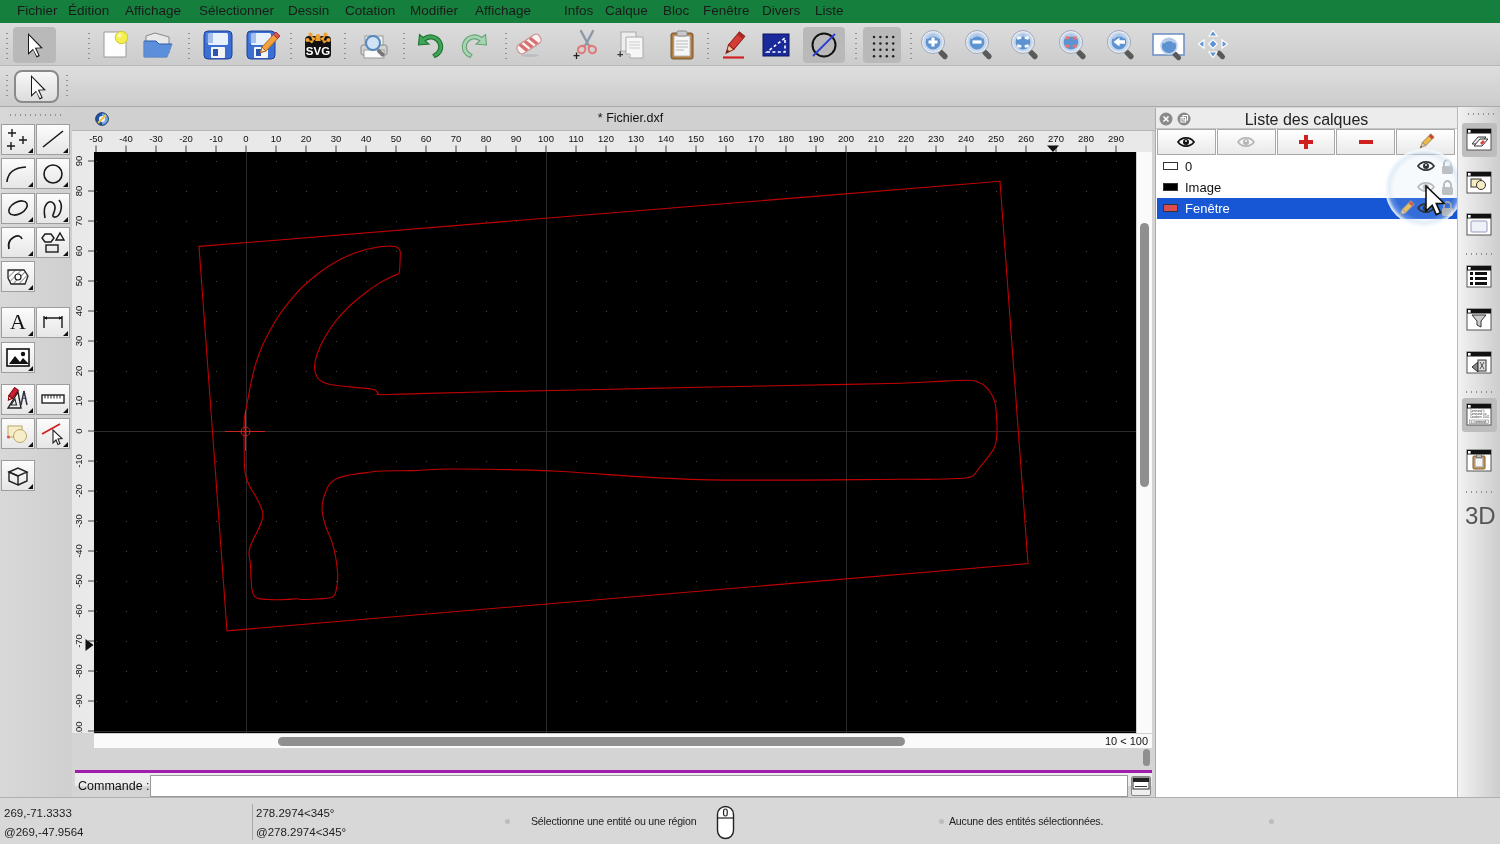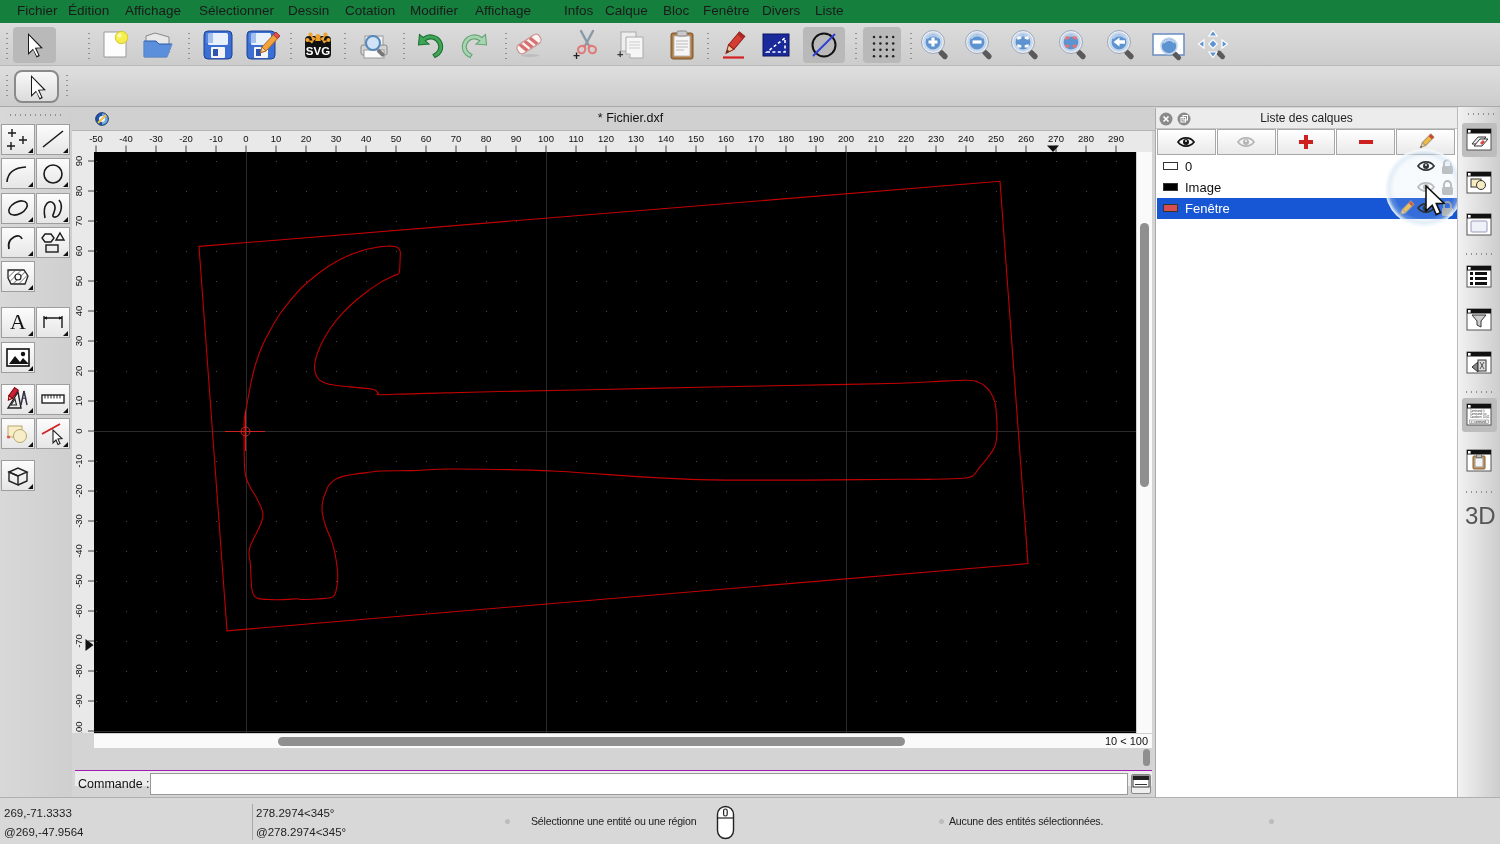--- a/index.html
+++ b/index.html
@@ -20,25 +20,25 @@
 #hruler { left:72px; top:131px; width:1080px; height:21px; background:#e9e9e9; }
 #hruler text, #vruler text { font-family:"Liberation Sans"; font-size:9.5px; fill:#111; }
 #vruler { left:72px; top:152px; width:22px; height:581px; background:#e9e9e9; }
 #canvas { left:94px; top:152px; width:1042px; height:581px; background:#000; }
 #vsb { left:1136px; top:152px; width:16px; height:581px; background:#fafafa; border-left:1px solid #d0d0d0; }
 #vsb .th { position:absolute; left:3px; width:9px; border-radius:4.5px; background:#8f8f8f; }
 #hsbrow { left:94px; top:733px; width:1058px; height:15px; background:#fafafa; border-top:1px solid #d0d0d0; }
 #hsbrow .th { position:absolute; top:2.5px; height:9px; border-radius:4.5px; background:#8f8f8f; }
 #sblabel { position:absolute; right:4px; top:1px; font-size:11px; color:#111; }
 #cmdhist { left:75px; top:748px; width:1077px; height:22px; background:#fff; border:1px solid #aaa; border-right:none; font-size:12.5px; padding:3px 0 0 4px; color:#2222cc; }
-#cmdrow { left:75px; top:770px; width:1077px; height:16px; background:#ececec; border-top:1px solid #a21caf; font-size:12.5px; color:#111; }
+#cmdrow { left:75px; top:770px; width:1077px; height:16px; background:#ececec; border-top:3px solid #a21caf; font-size:12.5px; color:#111; }
 #cmdfield { position:absolute; left:75px; top:2px; width:978px; height:22px; background:#fff; border:1px solid #999; }
 #panel { left:1155px; top:108px; width:302px; height:689px; background:#fff; border-left:1px solid #aaa; }
 #phead { position:absolute; left:0; top:0; width:301px; height:21px; background:#ececec; border-bottom:1px solid #c6c6c6; }
-#phead .t { position:absolute; left:0; right:0; top:3px; text-align:center; font-size:12px; color:#222; }
+#phead .t { position:absolute; left:0; right:0; top:3px; text-align:center; font-size:16px; color:#222; }
 .pbtnrow { position:absolute; left:1px; top:21px; width:300px; height:27px; }
 .pbtnrow .b { position:absolute; top:0; height:26px; background:linear-gradient(#ffffff,#e9e9e9); border:1px solid #a8a8a8; display:flex; align-items:center; justify-content:center; }
 .lrow { position:absolute; left:1px; width:300px; height:21px; font-size:13px; color:#111; }
 .lrow.sel { background:#1757d6; color:#fff; }
 .sw { position:absolute; left:6px; top:6px; width:15px; height:8px; border:1.5px solid #333; }
 #dock { left:1457px; top:107px; width:43px; height:690px; background:linear-gradient(90deg,#f2f2f2,#cdcdcd); border-left:1px solid #bbb; }
 .dicon { position:absolute; left:8px; }
 .dpress { position:absolute; left:4px; width:35px; height:34px; background:#bdbdbd; border-radius:3px; }
 .hdots { position:absolute; height:2px; background-image:radial-gradient(circle,#909090 35%,transparent 40%); background-size:5px 2px; }
 #status { left:0; top:797px; width:1500px; height:47px; background:#d8d8d8; border-top:1px solid #b0b0b0; font-size:11.5px; color:#222; }

